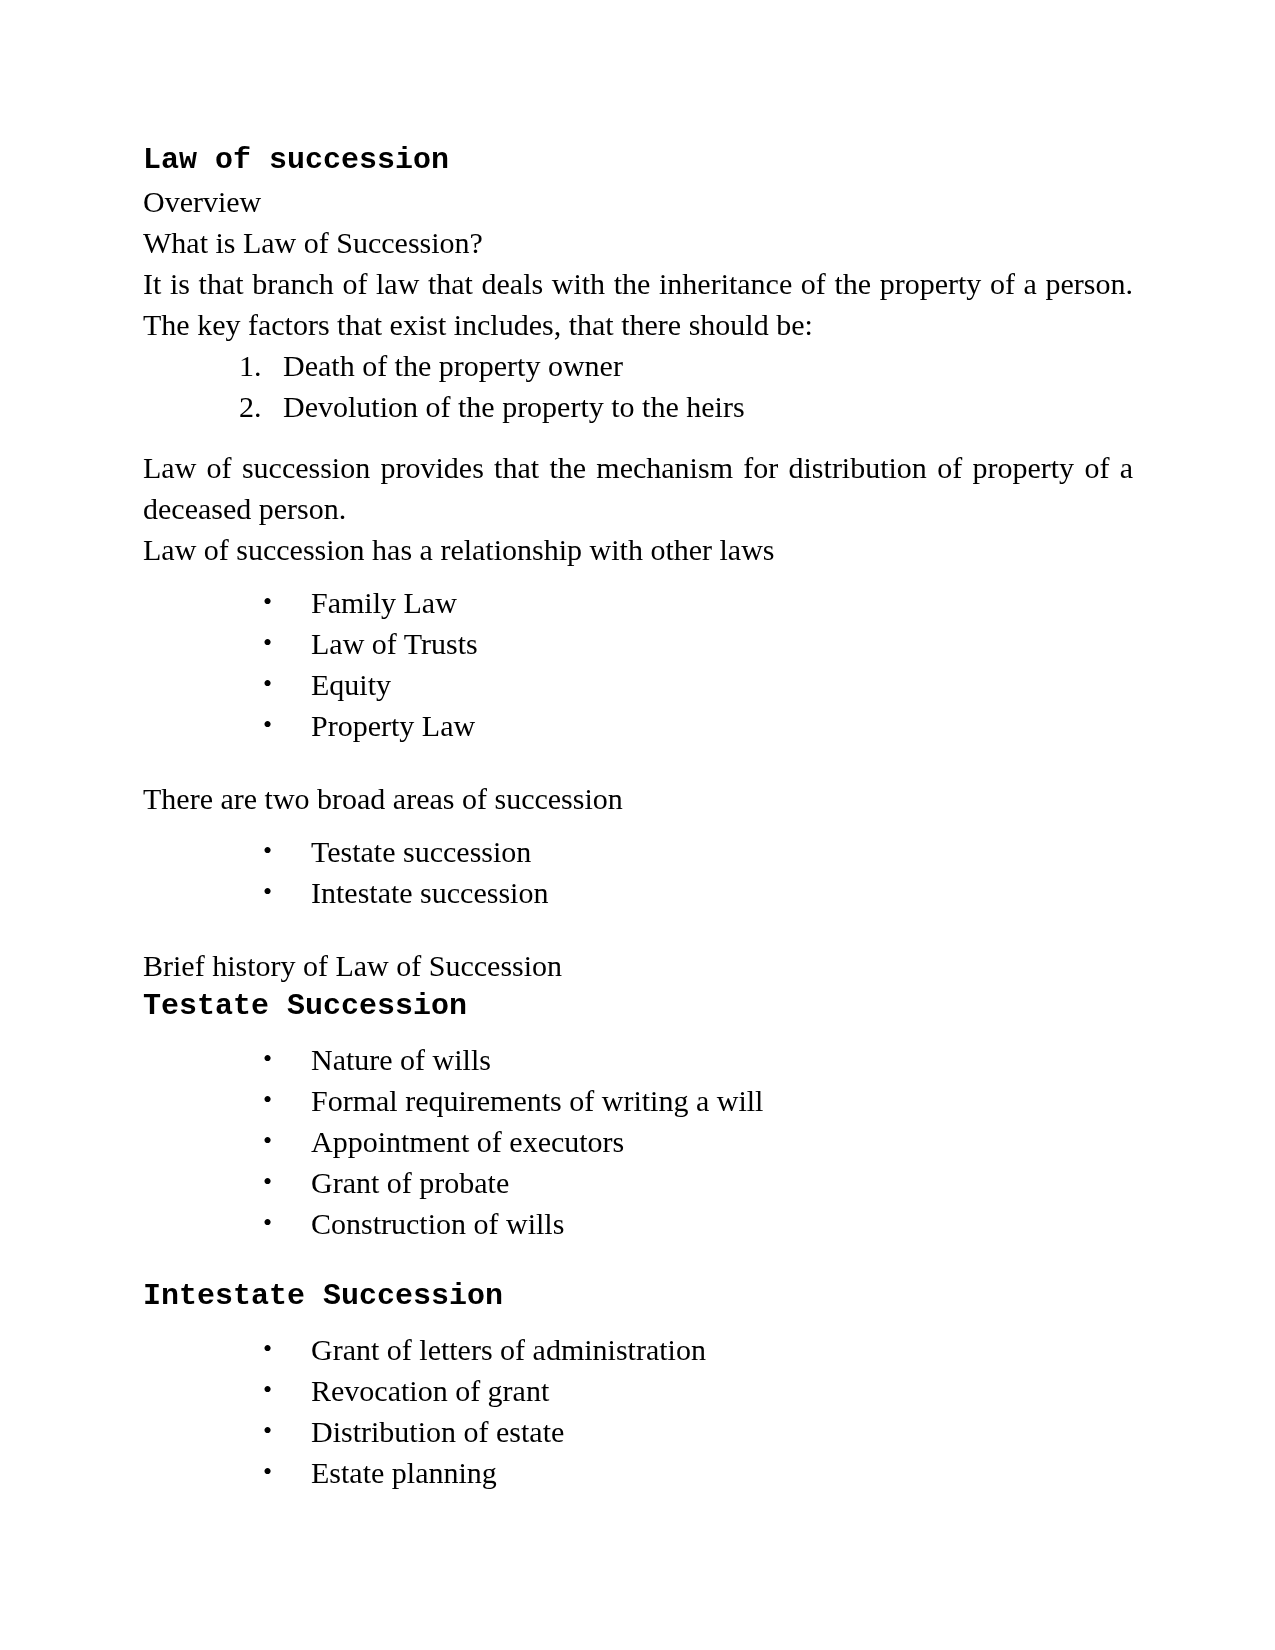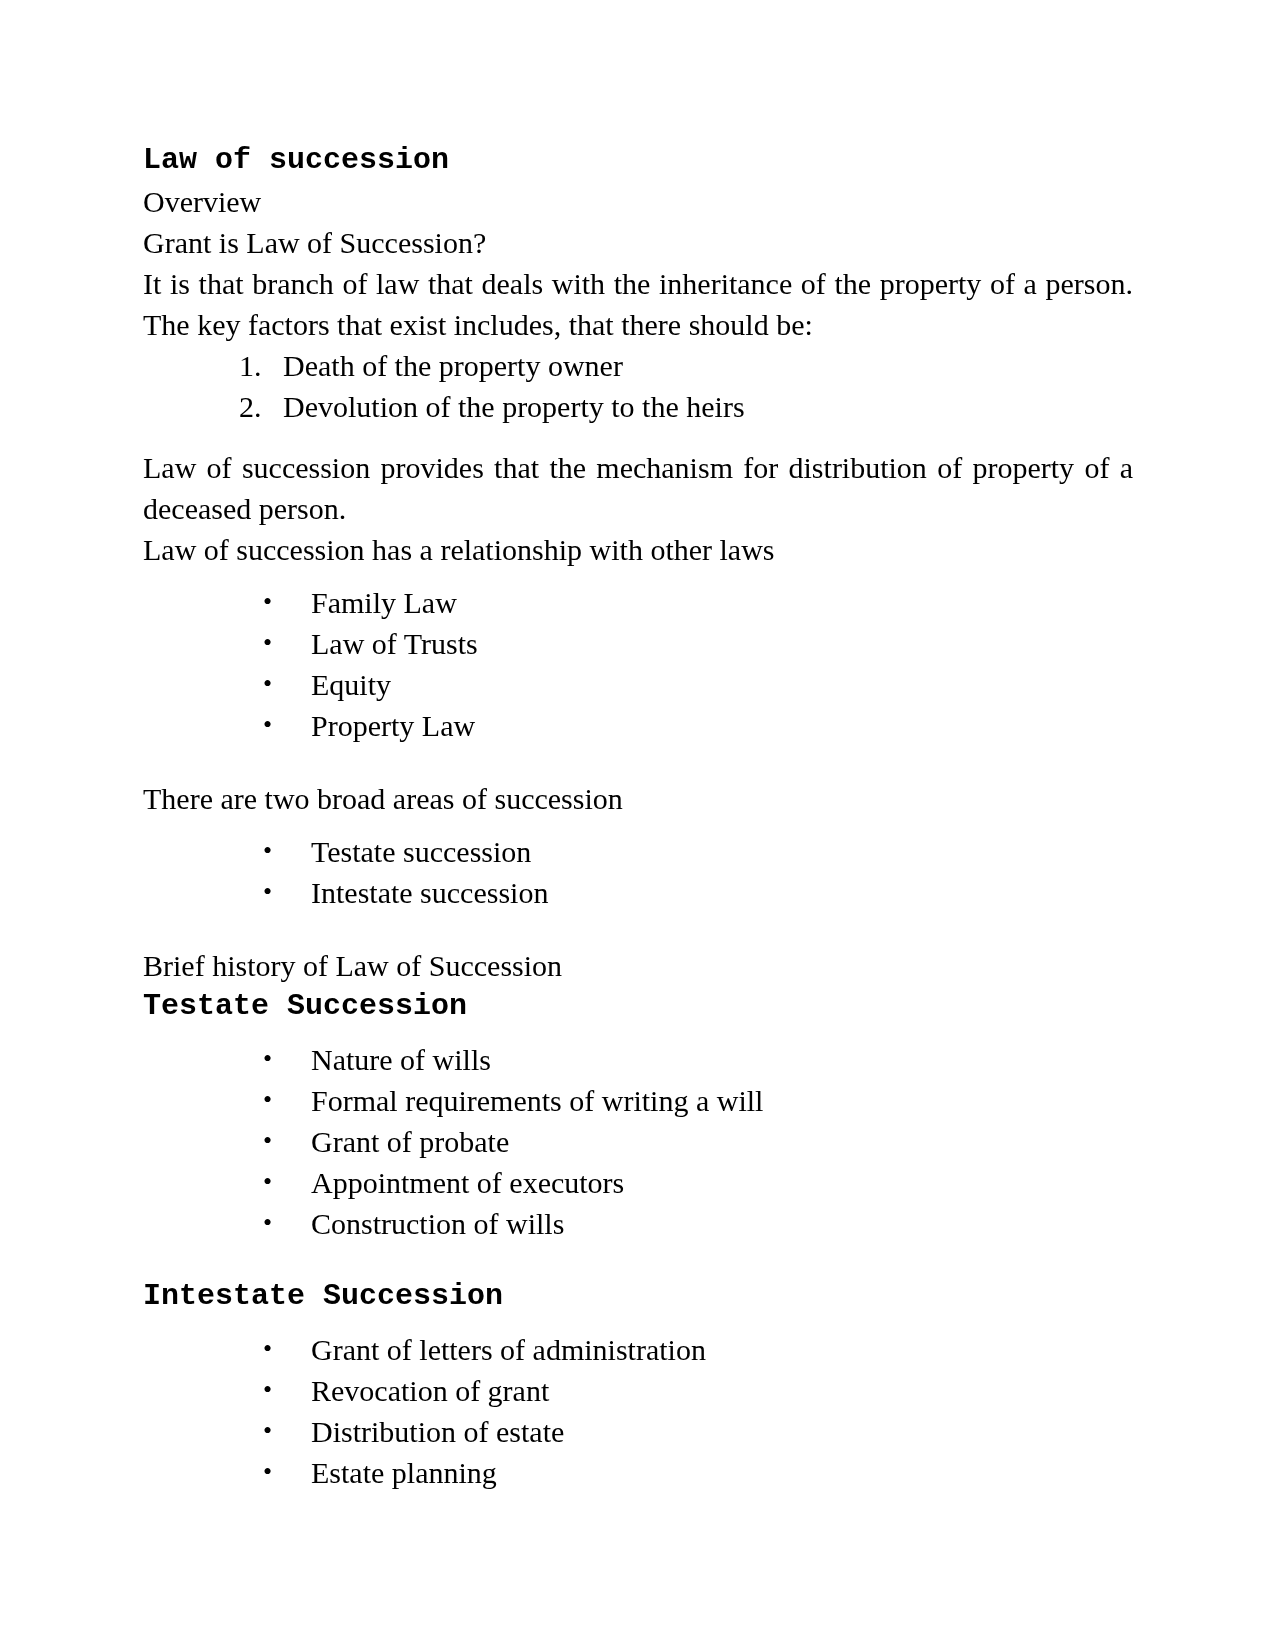--- a/index.html
+++ b/index.html
@@ -80,21 +80,21 @@
   .gap-med { height: 20px; }
 </style>
 </head>
 <body>
 
 <div class="page">
   <div class="doc">
 
     <p class="line bold">Law of succession</p>
     <p class="line">Overview</p>
-    <p class="line">Grant is Law of Succession?</p>
+    <p class="line">What is Law of Succession?</p>
     <p class="para">It is that branch of law that deals with the inheritance of the property of a person.  The key factors that exist includes, that there should be:</p>
 
     <ol class="numbered">
       <li>Death of the property owner</li>
       <li>Devolution of the property to the heirs</li>
     </ol>
 
     <div class="gap-med"></div>
 
     <p class="para">Law of succession provides that the mechanism for distribution of property of a deceased person.</p>
@@ -117,22 +117,22 @@
     </ul>
 
     <div class="gap-med"></div>
 
     <p class="line">Brief history of Law of Succession</p>
     <p class="line bold">Testate Succession</p>
 
     <ul class="bulleted">
       <li>Nature of wills</li>
       <li>Formal requirements of writing a will</li>
+      <li>Appointment of executors</li>
       <li>Grant of probate</li>
-      <li>Appointment of executors</li>
       <li>Construction of wills</li>
     </ul>
 
     <div class="gap-med"></div>
 
     <p class="line bold">Intestate Succession</p>
 
     <ul class="bulleted">
       <li>Grant of letters of administration</li>
       <li>Revocation of grant</li>

